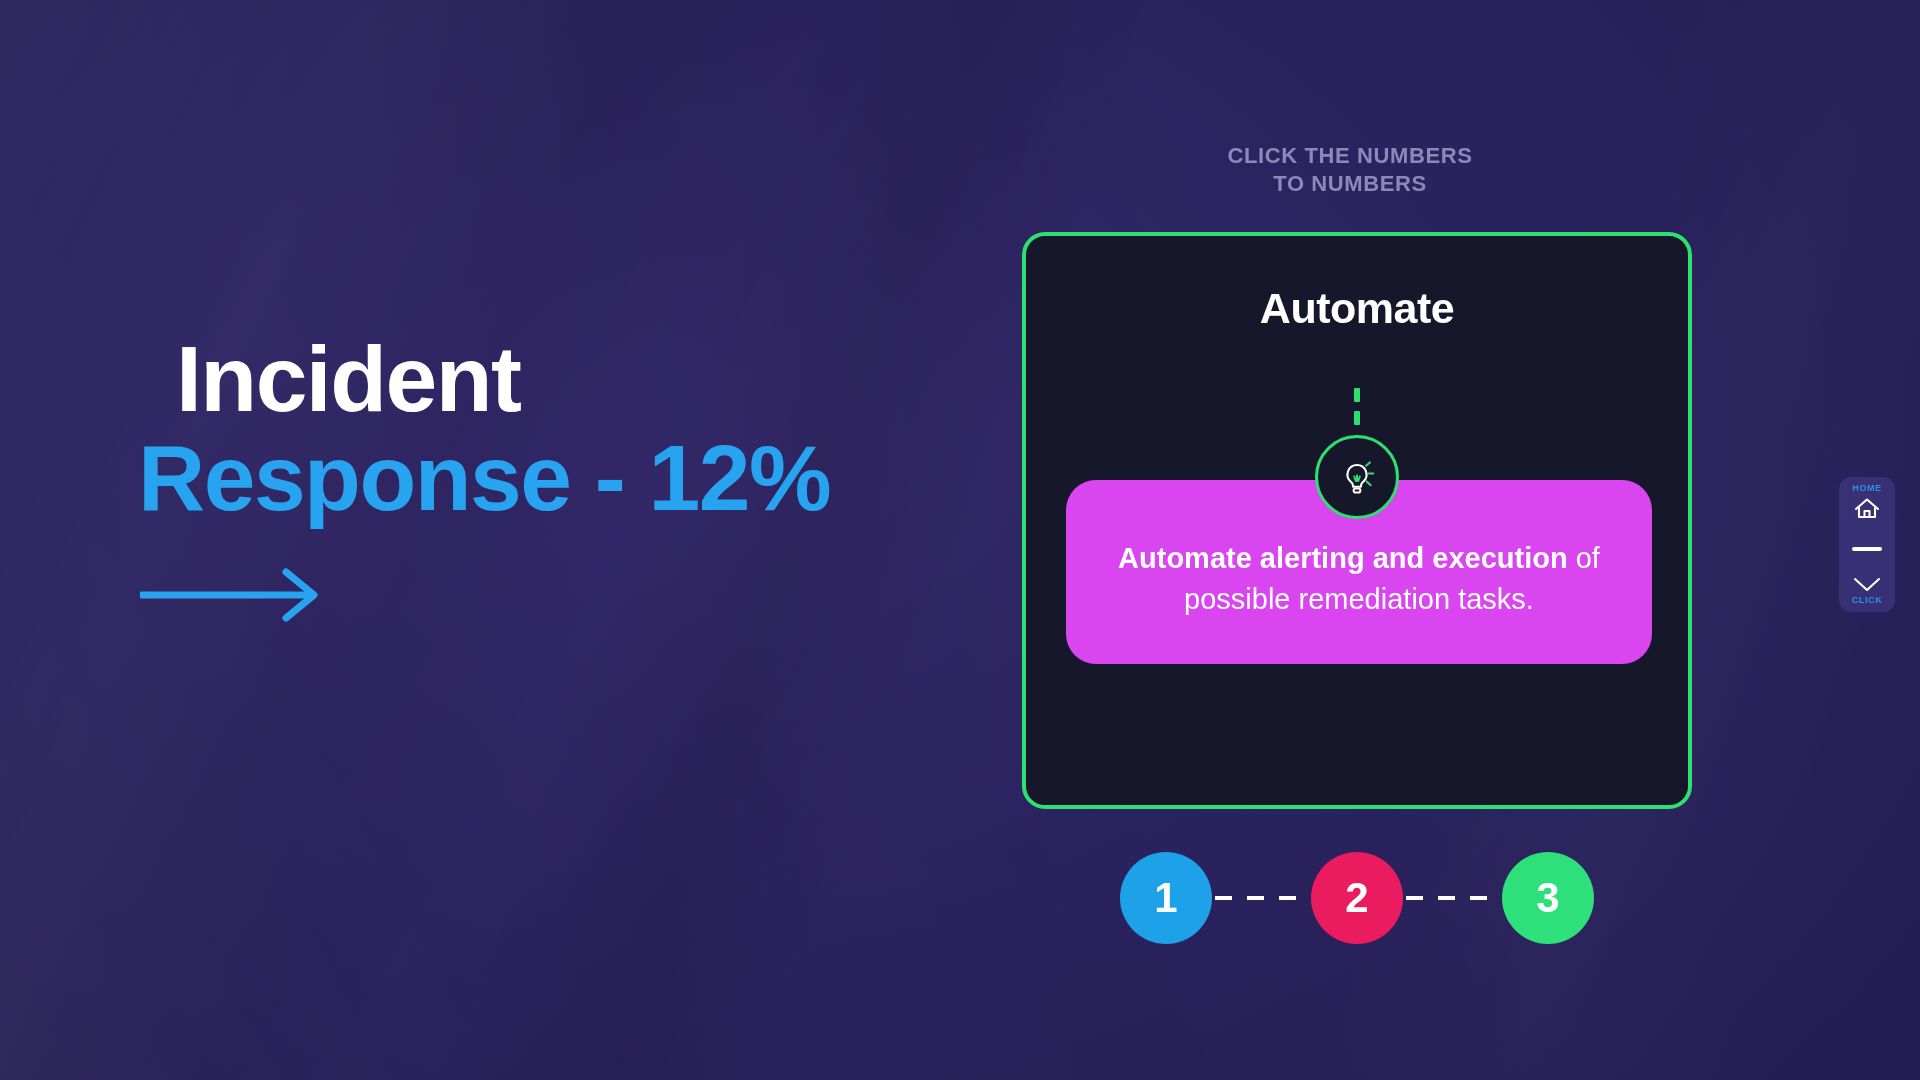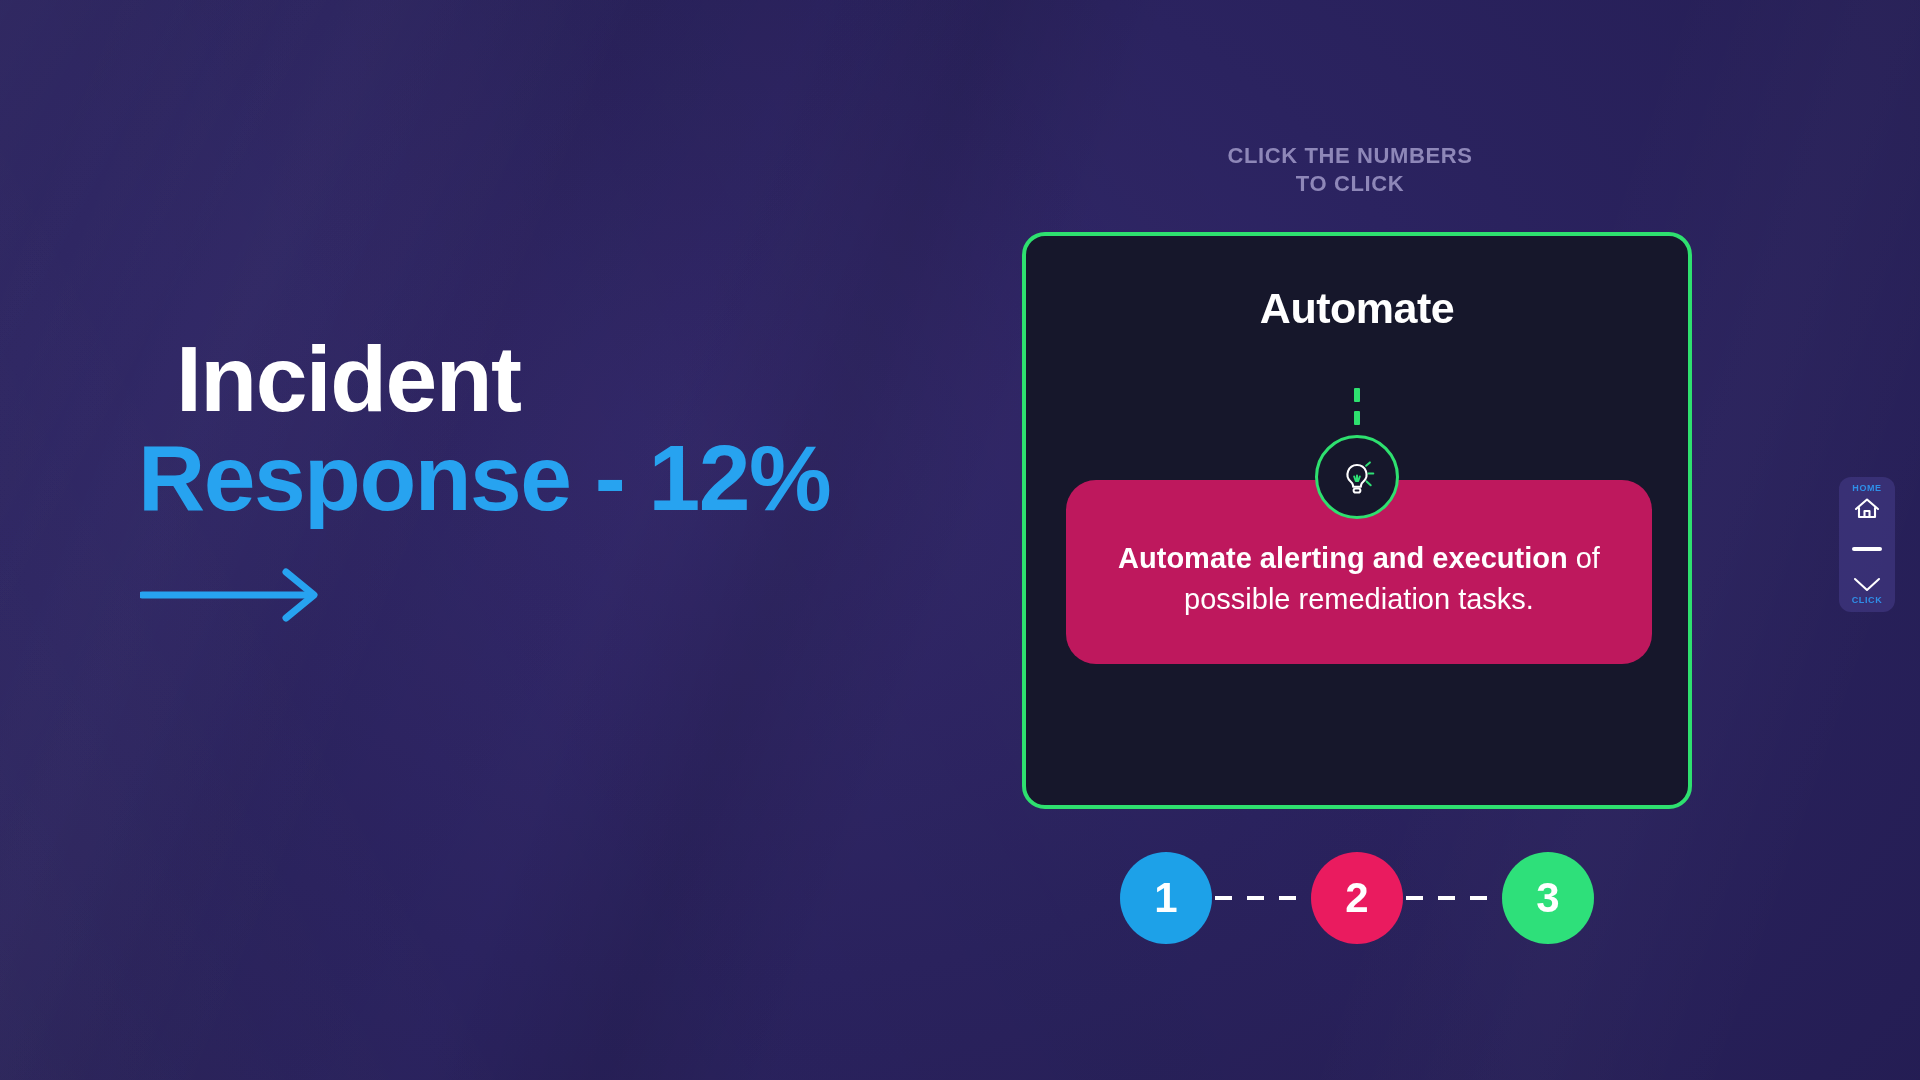--- a/index.html
+++ b/index.html
@@ -102,21 +102,21 @@
     margin-bottom:9px;
     border-radius:1px;
   }
 
   
   #answer-panel {
     position:absolute;
     left:40px; top:244px;
     width:586px;
     padding:58px 44px 44px;
-    background:#be185d;
+    background:#d946ef;
     border-radius:30px;
     text-align:center;
   }
   #answer-text {
     color:#ffffff;
     font-size:29px;
     line-height:1.42;
     font-weight:400;
   }
   #answer-text b { font-weight:700; }
@@ -210,21 +210,21 @@
     <div class="headline-line l2">Response - 12%</div>
 
     <svg id="headline-arrow" width="190" height="56" viewBox="0 0 190 56">
       <line x1="2" y1="28" x2="172" y2="28" stroke="#27a3f0" stroke-width="7" stroke-linecap="round"></line>
       <polyline points="146,5 174,28 146,51" fill="none" stroke="#27a3f0" stroke-width="7" stroke-linecap="round" stroke-linejoin="round"></polyline>
     </svg>
   </div>
 
   <div id="reveal-hint">
     <div>CLICK THE NUMBERS</div>
-    <div>TO CLICK</div>
+    <div>TO NUMBERS</div>
   </div>
 
   <div id="reveal-card">
 
     <div id="card-title">Automate</div>
 
     <div id="bulb-connector">
       <i></i>
         <i></i>
     </div>

